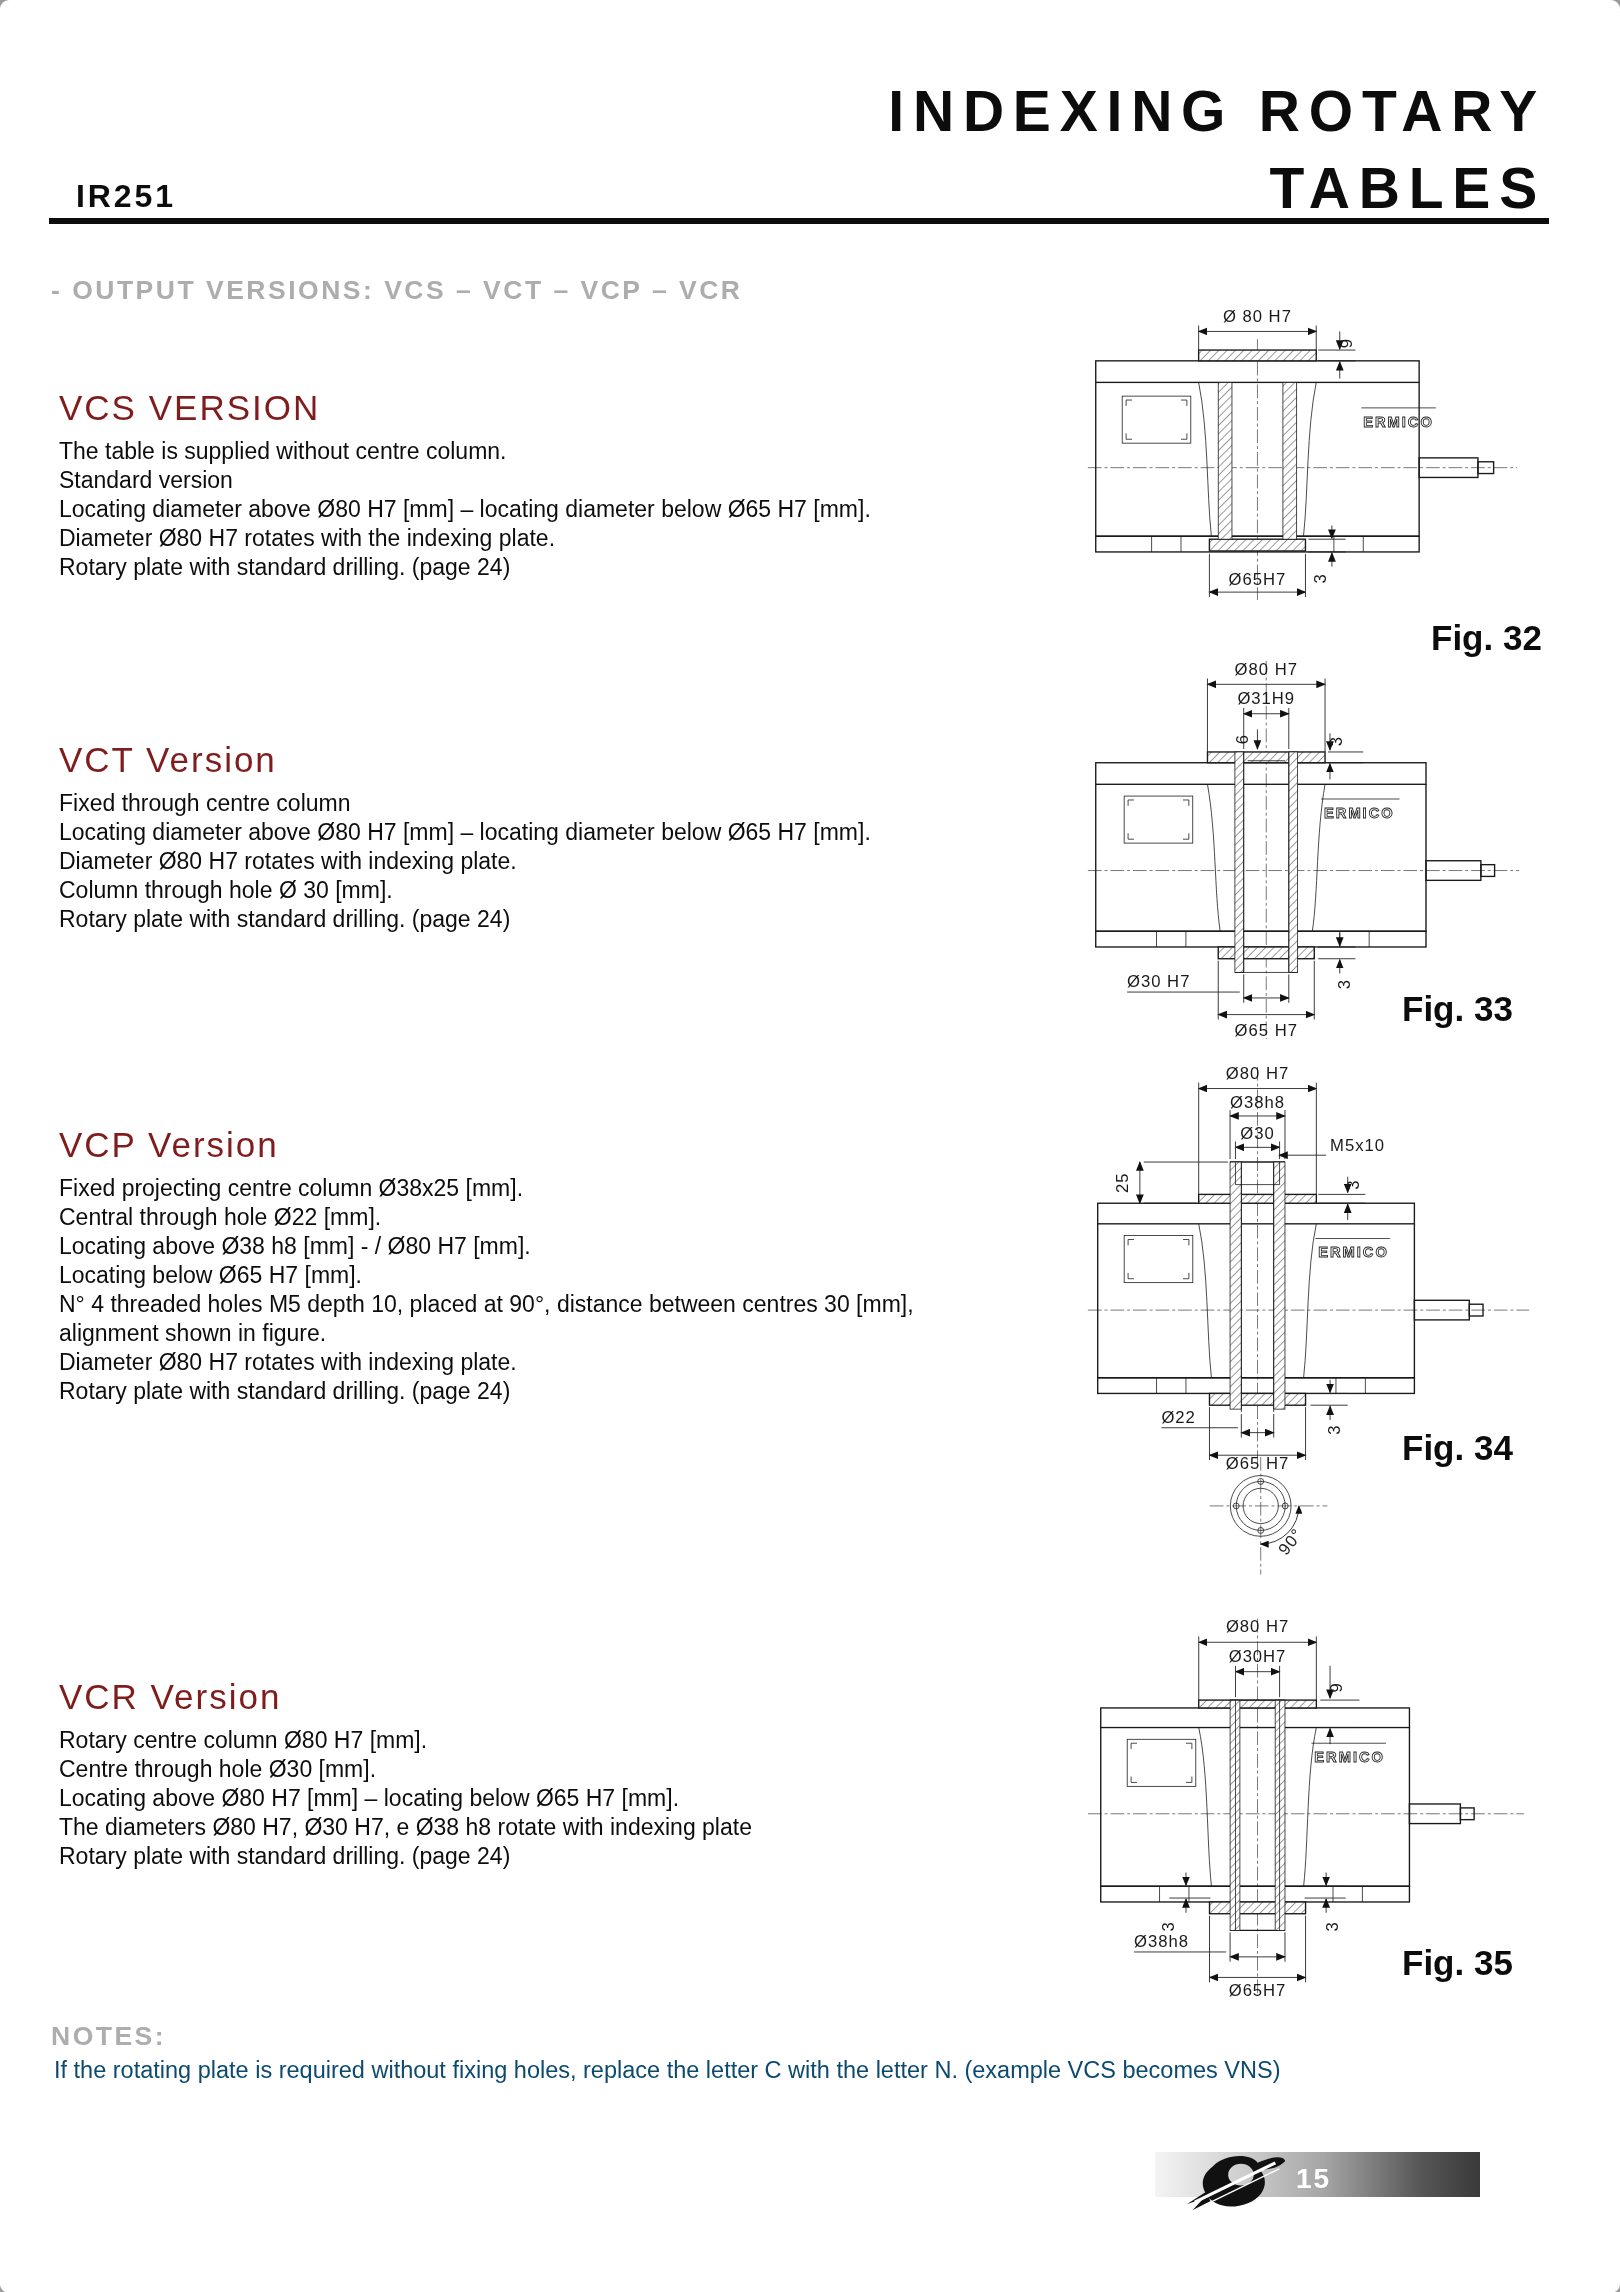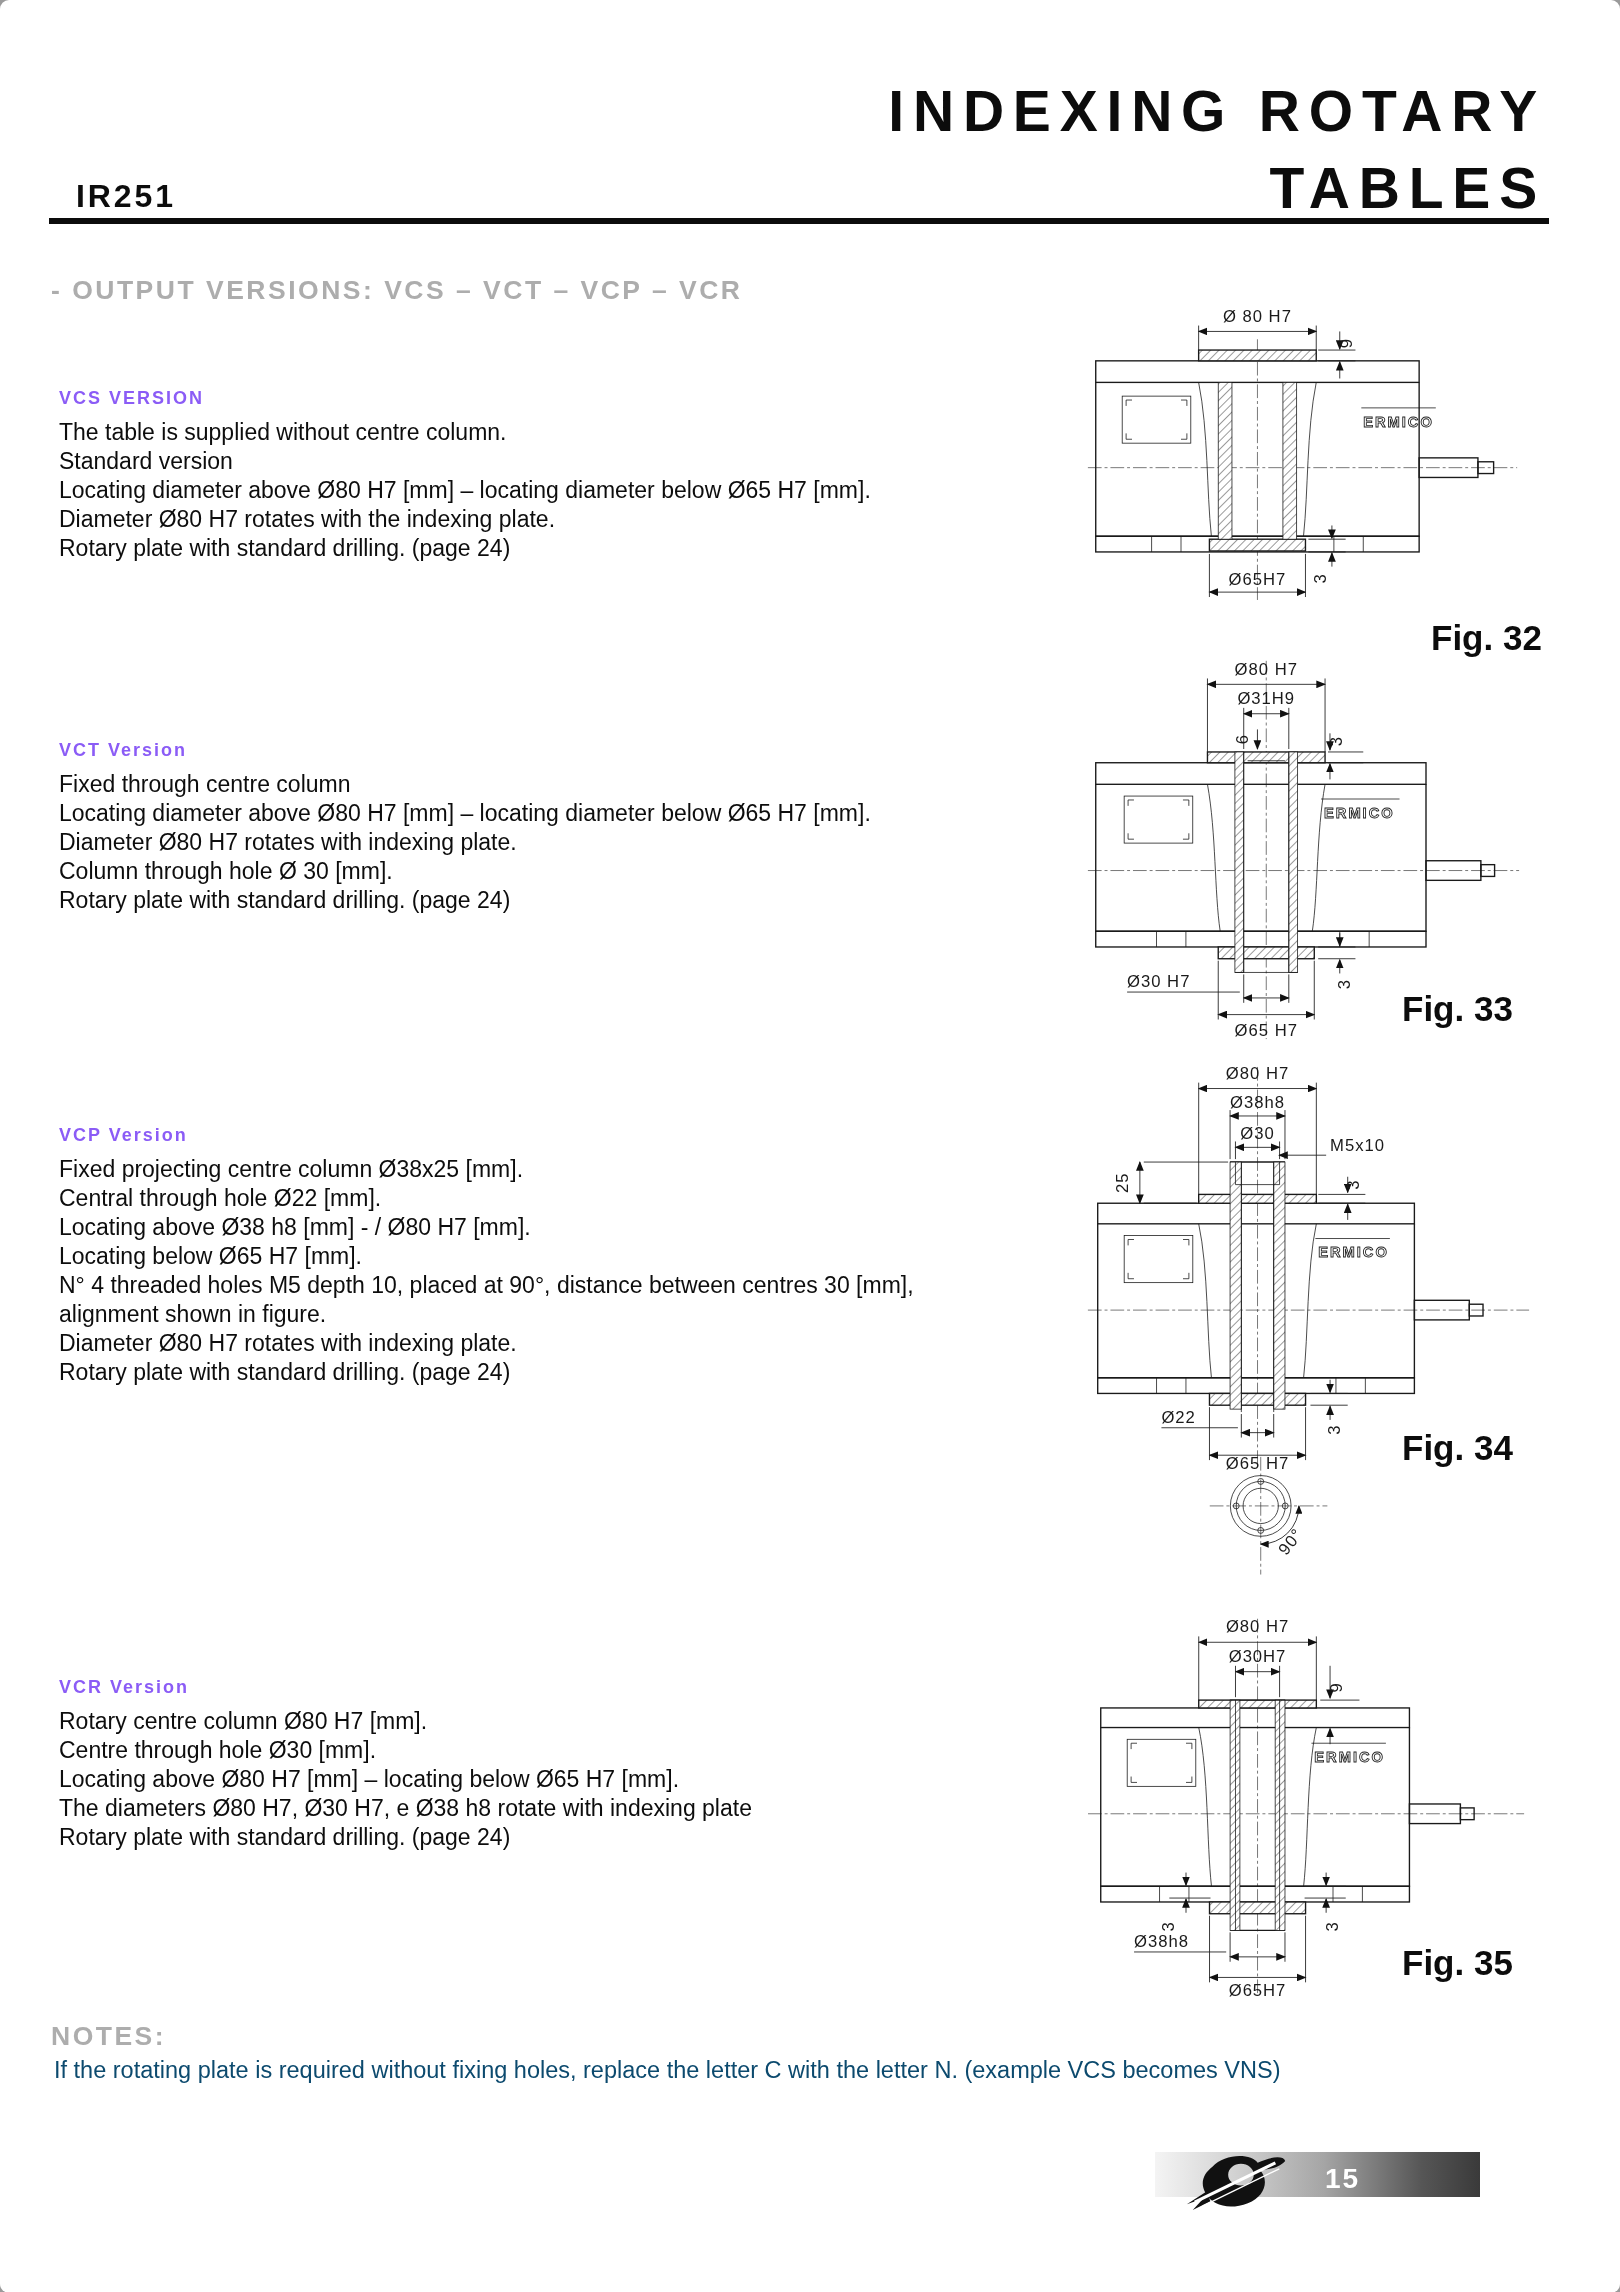--- a/index.html
+++ b/index.html
@@ -11,33 +11,33 @@
   }
   .abs { position:absolute; }
   .title-line { right:74px; font-weight:bold; font-size:57px; letter-spacing:8.8px; white-space:nowrap; color:#0c0c0c; }
   .title1 { top:78px; }
   .title2 { top:155px;text-align:right; }
   .model  { left:76px; top:178px; font-size:32px; font-weight:bold; letter-spacing:2.9px; color:#0c0c0c; }
   .hrule  { left:49px; top:218px; width:1500px; height:5.9px; background:#0c0c0c; }
   .gray-head { font-weight:bold; color:#adadad; letter-spacing:2.5px; font-size:26.5px; white-space:nowrap; }
   .main-head { left:51px; top:275px; }
   .ver { left:59px; width:990px; }
-  .ver h2 { margin:0 0 8.8px 0; font-size:18px; font-weight:bold; color:#8b5cf6; letter-spacing:2px; }
+  .ver h2 { margin:0 0 8.8px 0; font-size:35px; font-weight:normal; color:#7f1d1d; letter-spacing:2px; }
   .ver p { margin:0; font-size:23px; line-height:29px; color:#0d0d0d; white-space:nowrap; }
   .s0 { top:388px; } .s1 { top:740px; } .s2 { top:1125px; } .s3 { top:1677px; }
   .fig-label { font-size:35px; font-weight:bold; color:#0c0c0c; white-space:nowrap; }
   .fl32 { left:1431px; top:618px; } .fl33 { left:1402px; top:989px; }
   .fl34 { left:1402px; top:1428px; } .fl35 { left:1402px; top:1943px; }
   .notes-head { left:51px; top:2021px; }
   .notes-body { left:54px; top:2057px; font-size:23.5px; color:#0c4a6e; white-space:nowrap; }
   .footer-bar {
     left:1155px; top:2152px; width:325px; height:45px;
     background:linear-gradient(90deg,#f4f4f4 0%,#d6d6d6 22%,#a5a5a5 52%,#565656 82%,#3a3a3a 100%);
   }
-  .page-num { left:1325px; top:2163px; font-size:28px; font-weight:bold; color:#ffffff; letter-spacing:2px; }
+  .page-num { left:1296px; top:2163px; font-size:28px; font-weight:bold; color:#ffffff; letter-spacing:2px; }
   .logo-box { left:1179px; top:2147px; width:118px; height:74px; }
 
   
   svg .ln { stroke:#1a1a1a; stroke-width:1.4; fill:none; }
   svg .tn { stroke:#1a1a1a; stroke-width:0.8; fill:none; }
   svg .cl { stroke:#3a3a3a; stroke-width:0.7; fill:none; stroke-dasharray:14 3 3 3; }
   svg .dm { stroke:#222; stroke-width:0.9; fill:none; }
   svg .dt { font-family:"Liberation Sans",sans-serif; font-size:17px; fill:#1a1a1a; letter-spacing:1px; }
   svg .logo-t { font-family:"Liberation Sans",sans-serif; font-size:15px; font-weight:bold;
                 fill:#ffffff; stroke:#222; stroke-width:0.9; letter-spacing:2px; }

